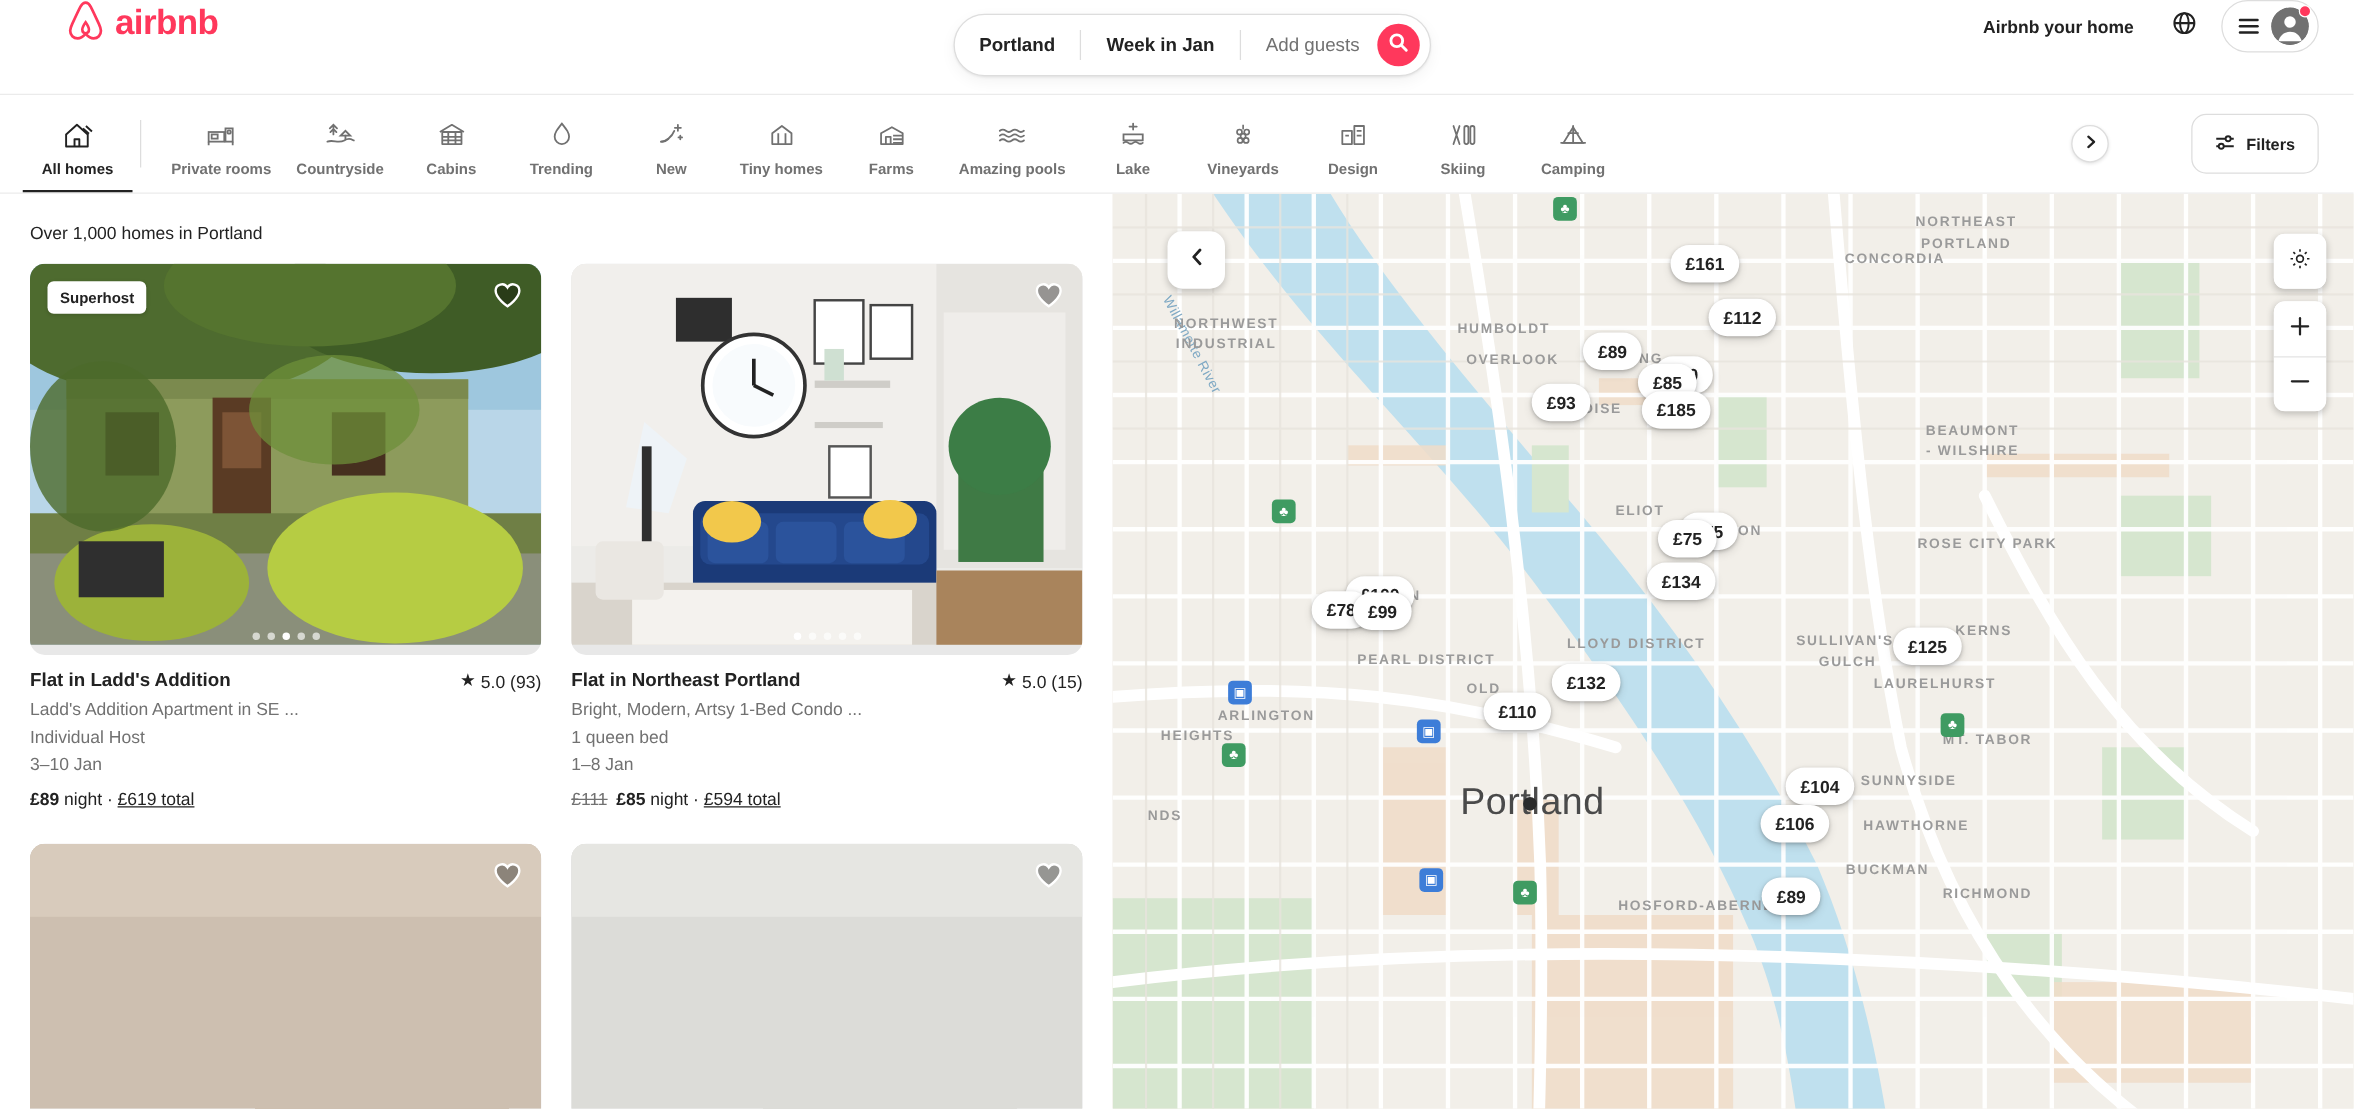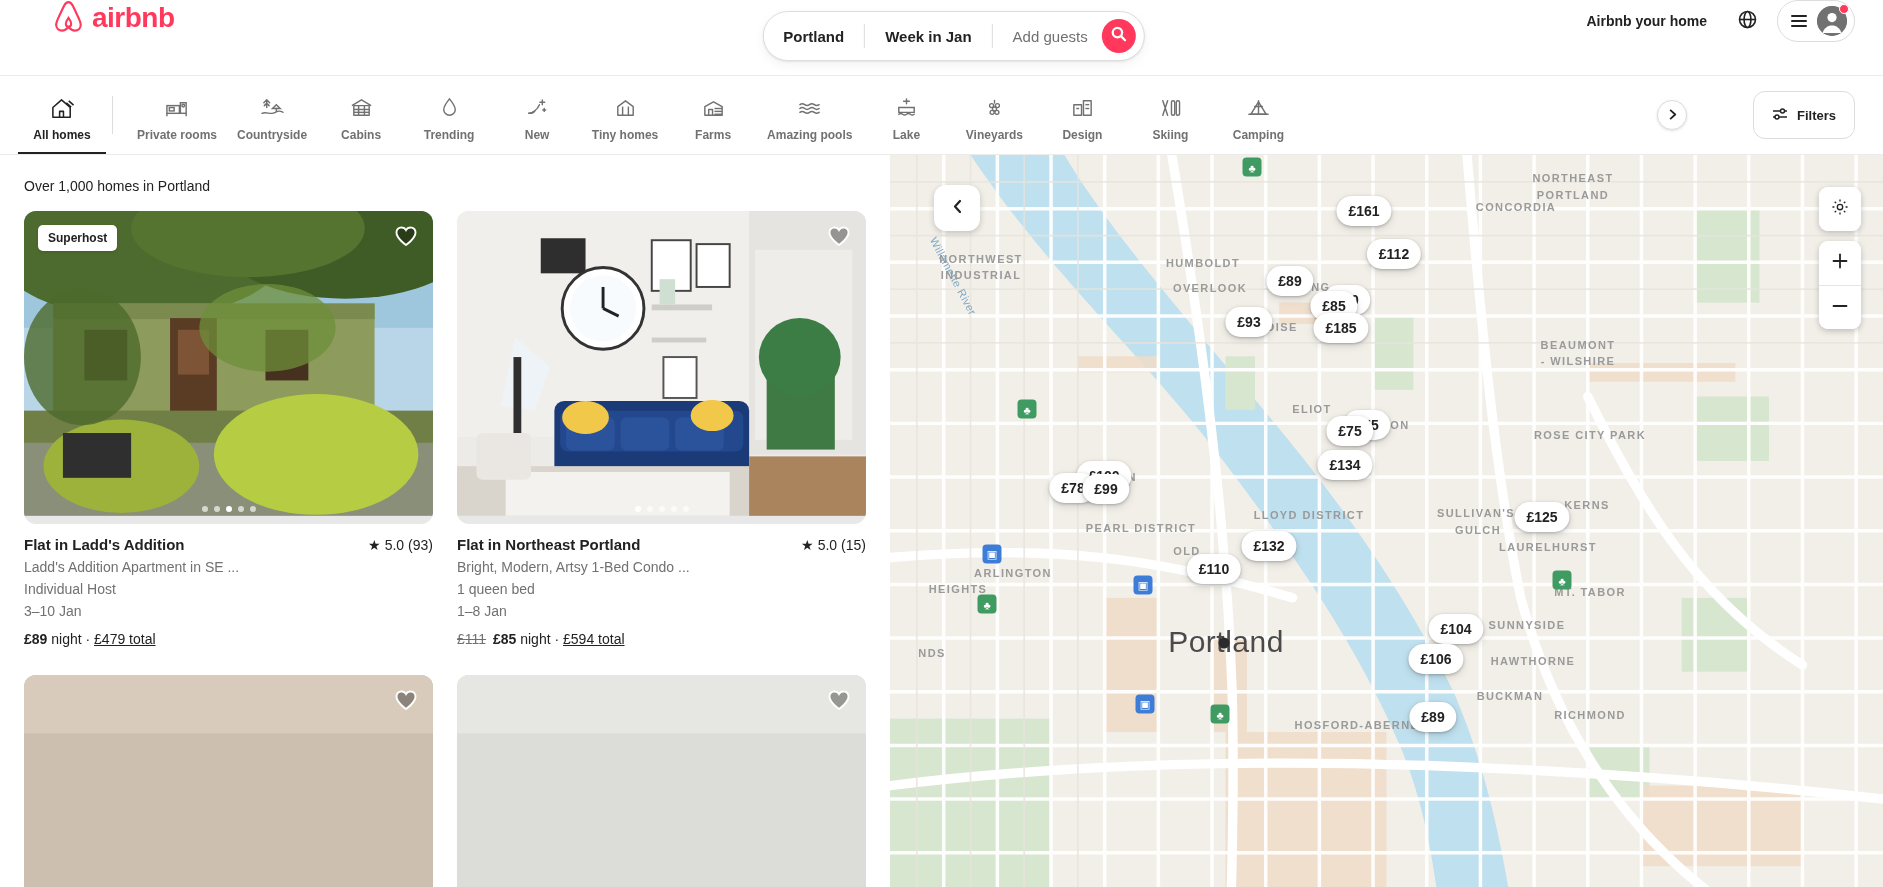--- a/index.html
+++ b/index.html
@@ -580,21 +580,21 @@
               <span>(93)</span>
             </div>
           </div>
           <div class="sub">Ladd's Addition Apartment in SE ...</div>
           <div class="sub">Individual Host</div>
           <div class="sub">3–10 Jan</div>
           <div class="price">
             <span class="amount">£89</span>
             <span class="night">night</span>
             <span>·</span>
-            <span class="total">£479 total</span>
+            <span class="total">£619 total</span>
           </div>
         </div>
       </div>
 
       <div class="card">
         <div class="card-img">
           <svg class="photo" viewBox="0 0 420 313" preserveAspectRatio="none">
             <rect width="420" height="313" fill="#ecebe8"></rect>
             <rect x="0" y="0" width="420" height="232" fill="#f1efec"></rect>
             <rect x="300" y="0" width="120" height="250" fill="#e6e4e0"></rect>

